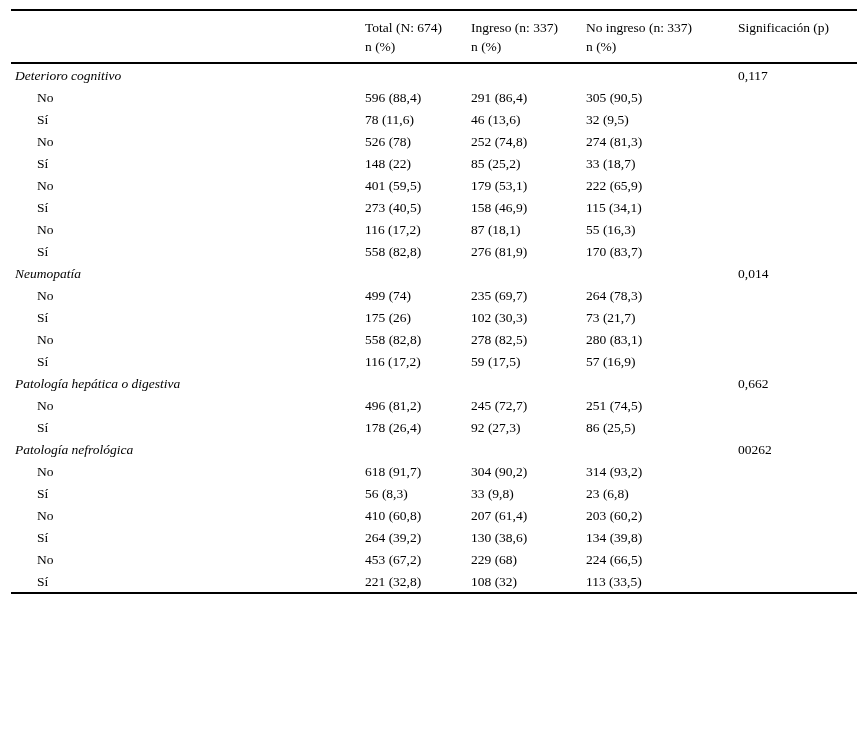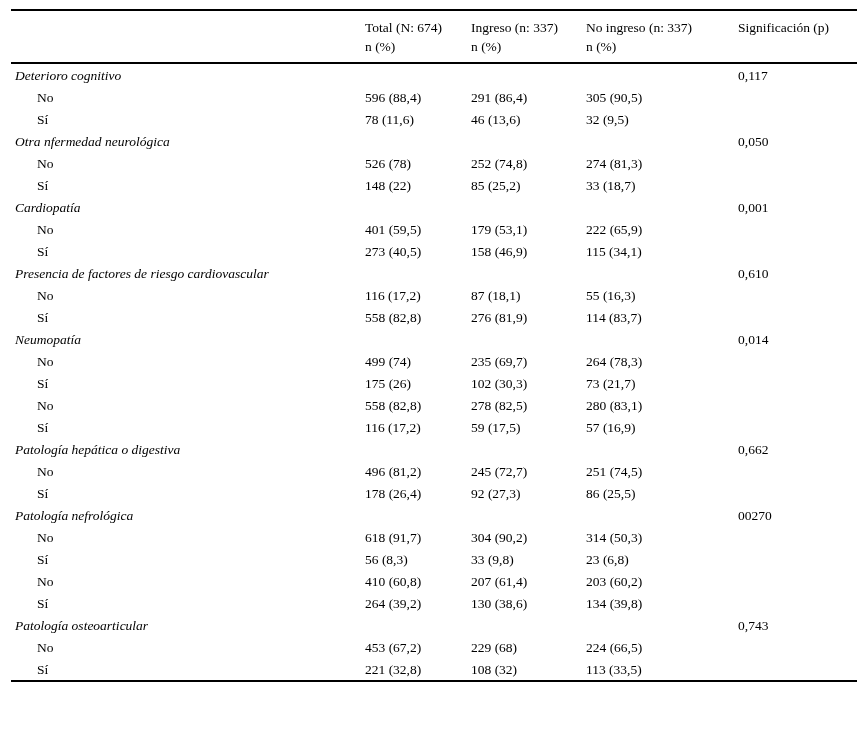--- a/index.html
+++ b/index.html
@@ -100,80 +100,59 @@
           <td></td>
         </tr>
         <tr>
           <td class="sub-label">Sí</td>
           <td>78 (11,6)</td>
           <td>46 (13,6)</td>
           <td>32 (9,5)</td>
           <td></td>
         </tr>
         <tr>
-          <td class="group-label">Otra nfermedad neurológica</td>
-          <td></td>
-          <td></td>
-          <td></td>
-          <td>0,050</td>
-        </tr>
-        <tr>
           <td class="sub-label">No</td>
           <td>526 (78)</td>
           <td>252 (74,8)</td>
           <td>274 (81,3)</td>
           <td></td>
         </tr>
         <tr>
           <td class="sub-label">Sí</td>
           <td>148 (22)</td>
           <td>85 (25,2)</td>
           <td>33 (18,7)</td>
           <td></td>
         </tr>
         <tr>
-          <td class="group-label">Cardiopatía</td>
-          <td></td>
-          <td></td>
-          <td></td>
-          <td>0,001</td>
-        </tr>
-        <tr>
           <td class="sub-label">No</td>
           <td>401 (59,5)</td>
           <td>179 (53,1)</td>
           <td>222 (65,9)</td>
           <td></td>
         </tr>
         <tr>
           <td class="sub-label">Sí</td>
           <td>273 (40,5)</td>
           <td>158 (46,9)</td>
           <td>115 (34,1)</td>
           <td></td>
         </tr>
         <tr>
-          <td class="group-label">Presencia de factores de riesgo cardiovascular</td>
-          <td></td>
-          <td></td>
-          <td></td>
-          <td>0,610</td>
-        </tr>
-        <tr>
           <td class="sub-label">No</td>
           <td>116 (17,2)</td>
           <td>87 (18,1)</td>
           <td>55 (16,3)</td>
           <td></td>
         </tr>
         <tr>
           <td class="sub-label">Sí</td>
           <td>558 (82,8)</td>
           <td>276 (81,9)</td>
-          <td>114 (83,7)</td>
+          <td>170 (83,7)</td>
           <td></td>
         </tr>
         <tr>
           <td class="group-label">Neumopatía</td>
           <td></td>
           <td></td>
           <td></td>
           <td>0,014</td>
         </tr>
         <tr>
@@ -223,27 +202,27 @@
           <td>178 (26,4)</td>
           <td>92 (27,3)</td>
           <td>86 (25,5)</td>
           <td></td>
         </tr>
         <tr>
           <td class="group-label">Patología nefrológica</td>
           <td></td>
           <td></td>
           <td></td>
-          <td>00270</td>
+          <td>00262</td>
         </tr>
         <tr>
           <td class="sub-label">No</td>
           <td>618 (91,7)</td>
           <td>304 (90,2)</td>
-          <td>314 (50,3)</td>
+          <td>314 (93,2)</td>
           <td></td>
         </tr>
         <tr>
           <td class="sub-label">Sí</td>
           <td>56 (8,3)</td>
           <td>33 (9,8)</td>
           <td>23 (6,8)</td>
           <td></td>
         </tr>
         <tr>
@@ -252,27 +231,20 @@
           <td>207 (61,4)</td>
           <td>203 (60,2)</td>
           <td></td>
         </tr>
         <tr>
           <td class="sub-label">Sí</td>
           <td>264 (39,2)</td>
           <td>130 (38,6)</td>
           <td>134 (39,8)</td>
           <td></td>
-        </tr>
-        <tr>
-          <td class="group-label">Patología osteoarticular</td>
-          <td></td>
-          <td></td>
-          <td></td>
-          <td>0,743</td>
         </tr>
         <tr>
           <td class="sub-label">No</td>
           <td>453 (67,2)</td>
           <td>229 (68)</td>
           <td>224 (66,5)</td>
           <td></td>
         </tr>
         <tr>
           <td class="sub-label">Sí</td>

